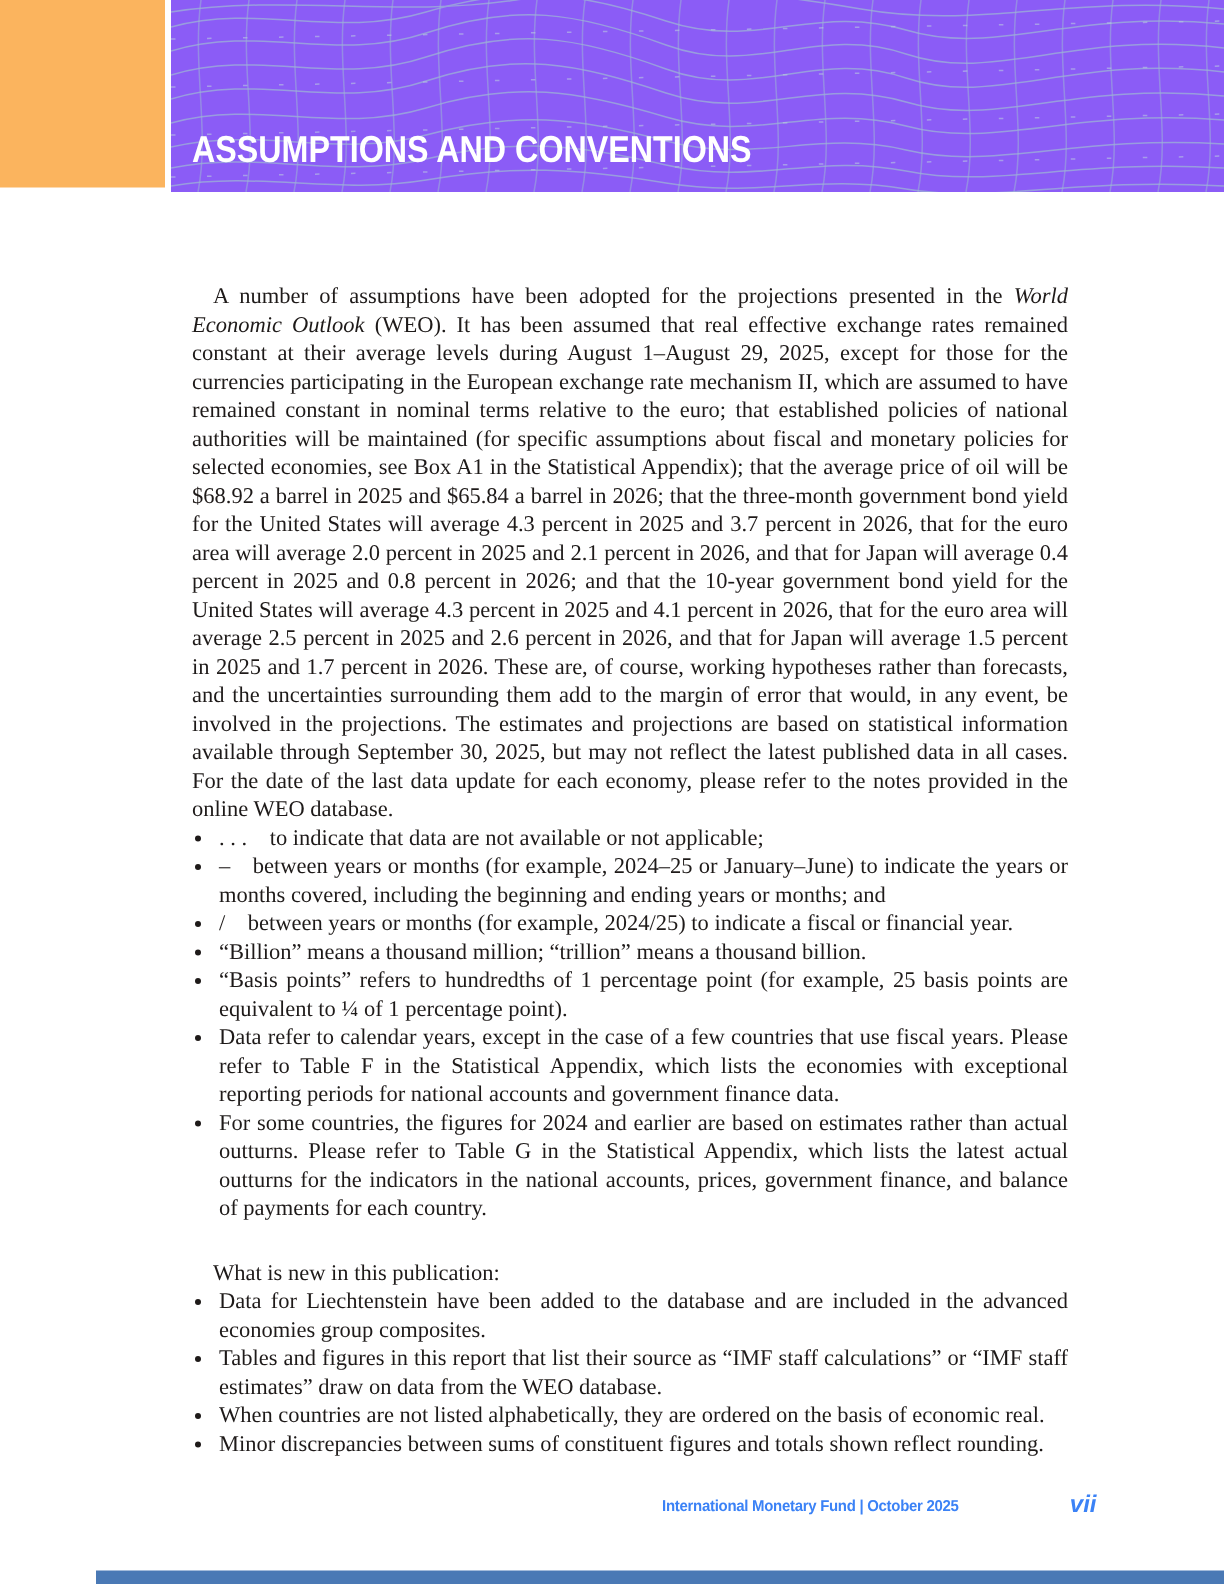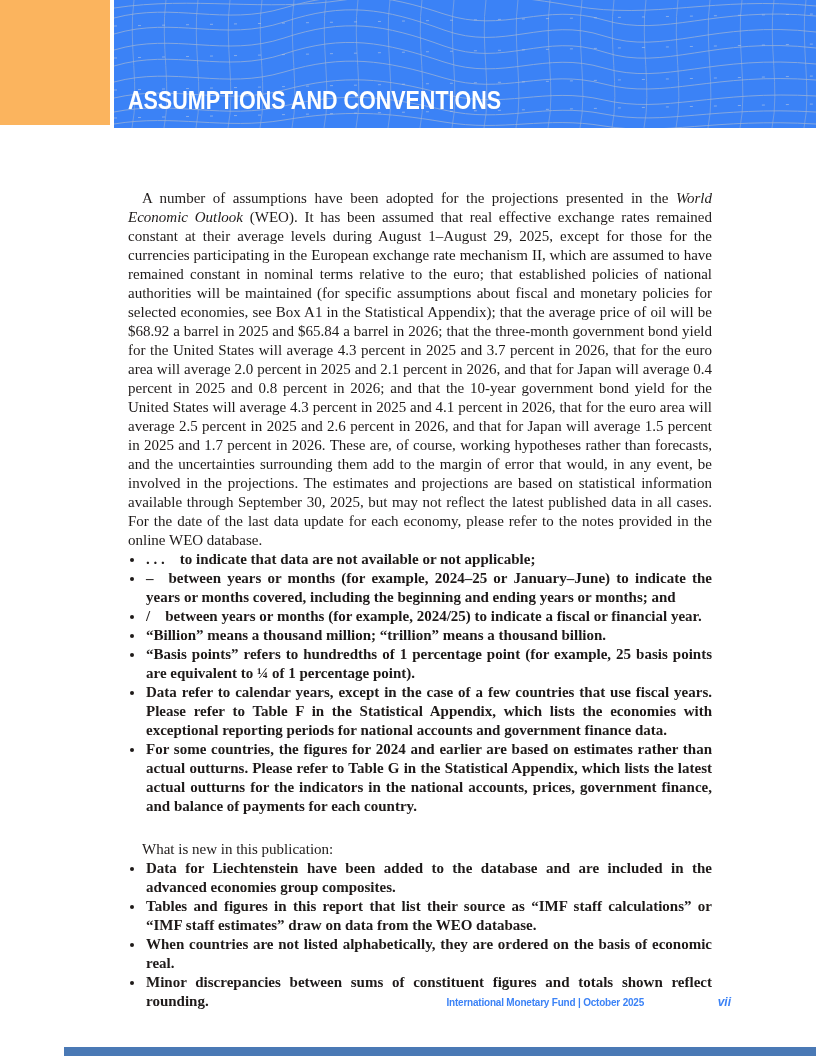--- a/index.html
+++ b/index.html
@@ -9,21 +9,21 @@
     position: relative;
     background: #ffffff;
     font-family: "Liberation Serif", serif;
     color: #1e1a19;
     overflow: hidden;
   }
 
   
   .header-band {
     position: absolute; top: 0; left: 114px; right: 0; height: 128px;
-    background: #3b82f6;
+    background: #8b5cf6;
     overflow: hidden;
   }
   .orange-block {
     position: absolute; top: 0; left: 0; width: 110px; height: 125px;
     background: #fbb45e;
   }
   .mesh-svg { position: absolute; top: 0; left: 0; }
   .page-title {
     position: absolute; left: 14px; bottom: 13px;
     font-family: "Liberation Sans", sans-serif;
@@ -45,37 +45,36 @@
   .content p.indent { text-indent: 14px; }
   .content .it { font-style: italic; }
   ul.conv {
     list-style: disc outside;
     margin: 0 0 0 1px;
     padding-left: 16px;
   }
   ul.conv li {
     text-align: justify;
     padding-left: 1px;
-    font-weight: bold;
   }
   p.lead-gap { margin-top: 24px; }
 
   
   .footer {
     position: absolute; top: 995px; right: 85px;
     display: flex; align-items: center; gap: 74px;
     font-family: "Liberation Sans", sans-serif;
     color: #3b82f6;
   }
   .footer .pub {
     font-weight: bold; font-size: 10.5px; letter-spacing: -0.2px;
     transform: scaleX(0.95); transform-origin: right center;
   }
   .footer .pagenum {
-    font-weight: bold; font-style: italic; font-size: 12px;
+    font-weight: bold; font-style: italic; font-size: 16px;
   }
 
   
   .bottom-strip {
     position: absolute; left: 64px; right: 0; bottom: 0; height: 9px;
     background: #4a79b5;
   }
 </style>
 </head>
 <body>

